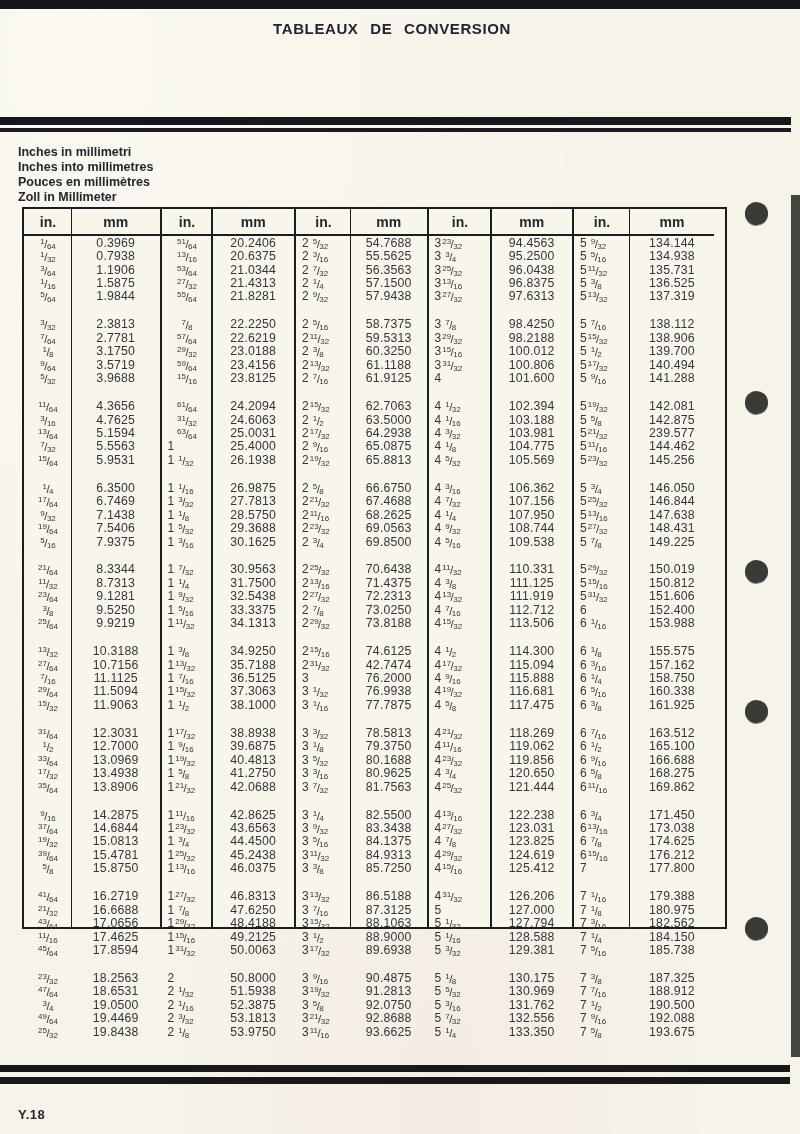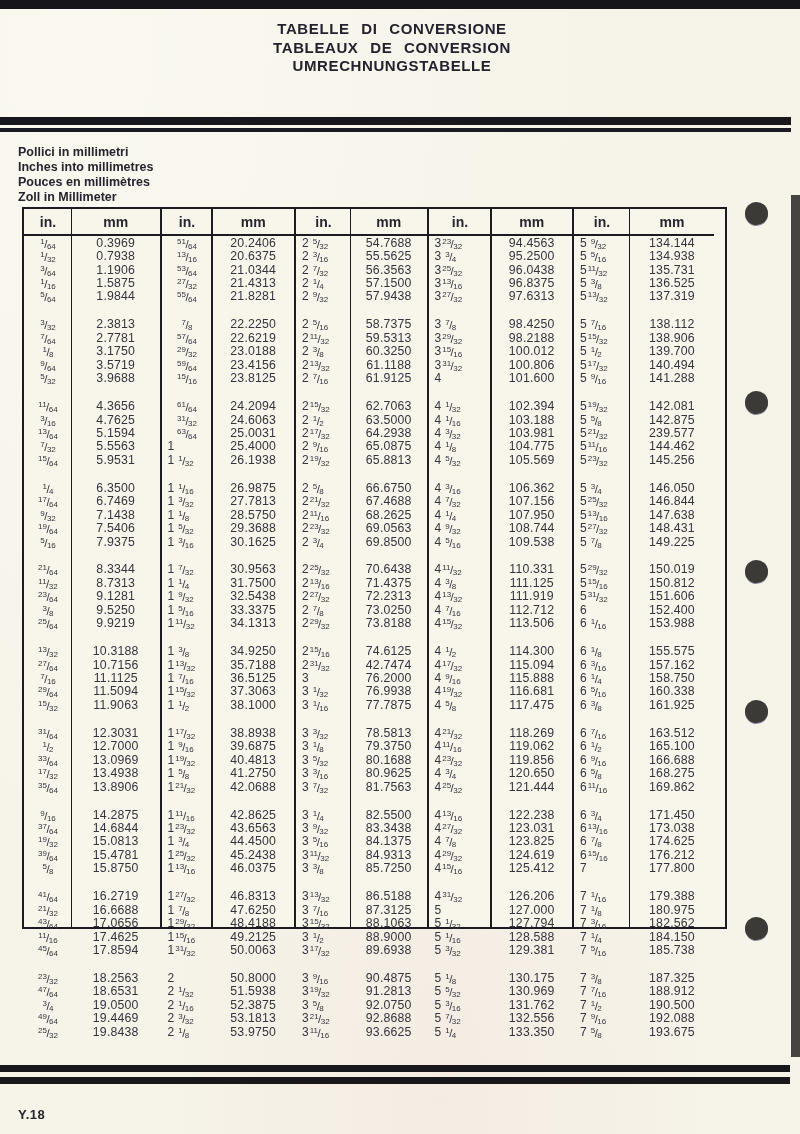--- a/index.html
+++ b/index.html
@@ -49,30 +49,28 @@
   .brule-b{position:absolute;left:0;top:1077px;width:790px;height:7px;background:#17171c;}
   .pagenum{position:absolute;left:18px;top:1107px;font-weight:bold;font-size:13px;letter-spacing:0.5px;color:#26242e;}
 </style>
 </head>
 <body>
 
 <div class="page">
   <div class="topbar"></div>
 
   <div class="titles">
-    <div>TABELLE DI CONVERSIONE</div>
     <div>TABLEAUX DE CONVERSION</div>
-    <div>UMRECHNUNGSTABELLE</div>
   </div>
 
   <div class="rule-a"></div>
   <div class="rule-b"></div>
 
   <div class="intro">
-    <div>Pollici in millimetri</div>
+    <div>Inches in millimetri</div>
     <div>Inches into millimetres</div>
     <div>Pouces en millimètres</div>
     <div>Zoll in Millimeter</div>
   </div>
 
   <div class="ctable">
       <div class="pair" style="width: 135.5px;">
         <div class="vdiv" style="left: 46.5px;"></div>
         <div class="pair-header">
           <div class="h-in" style="width: 48px;">in.</div>

